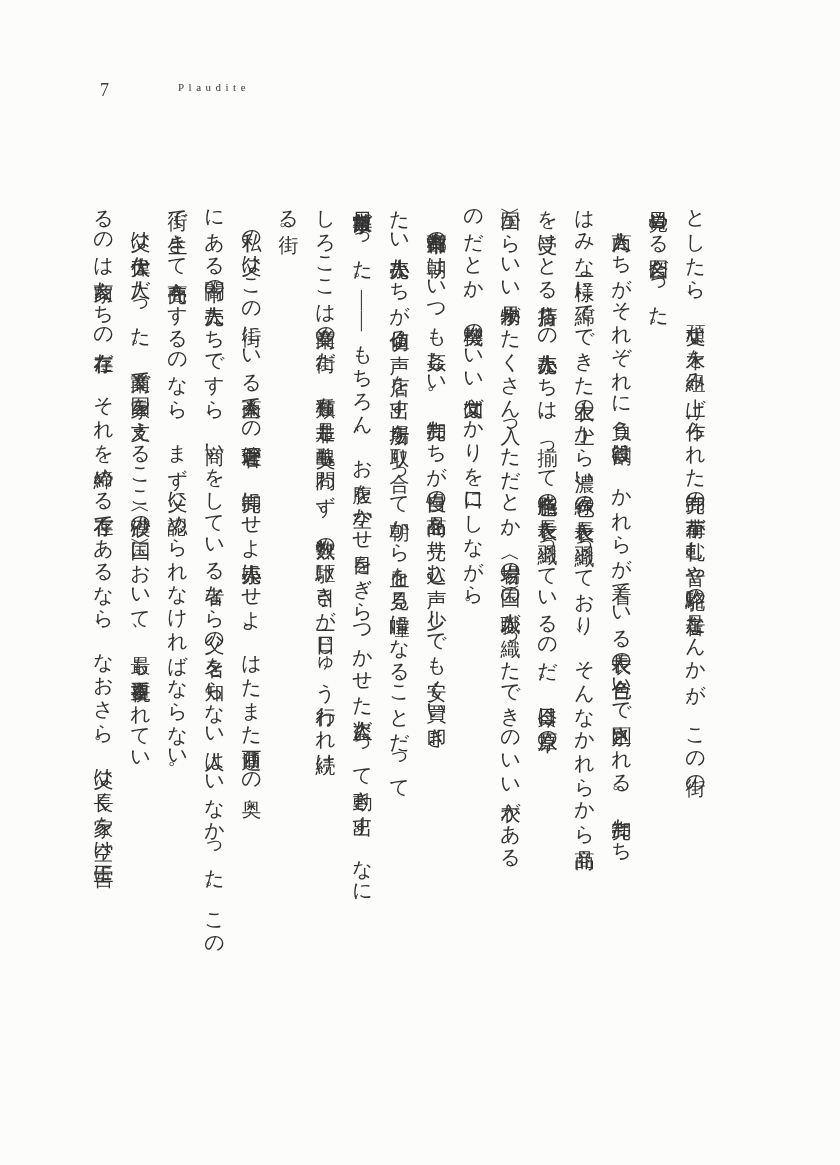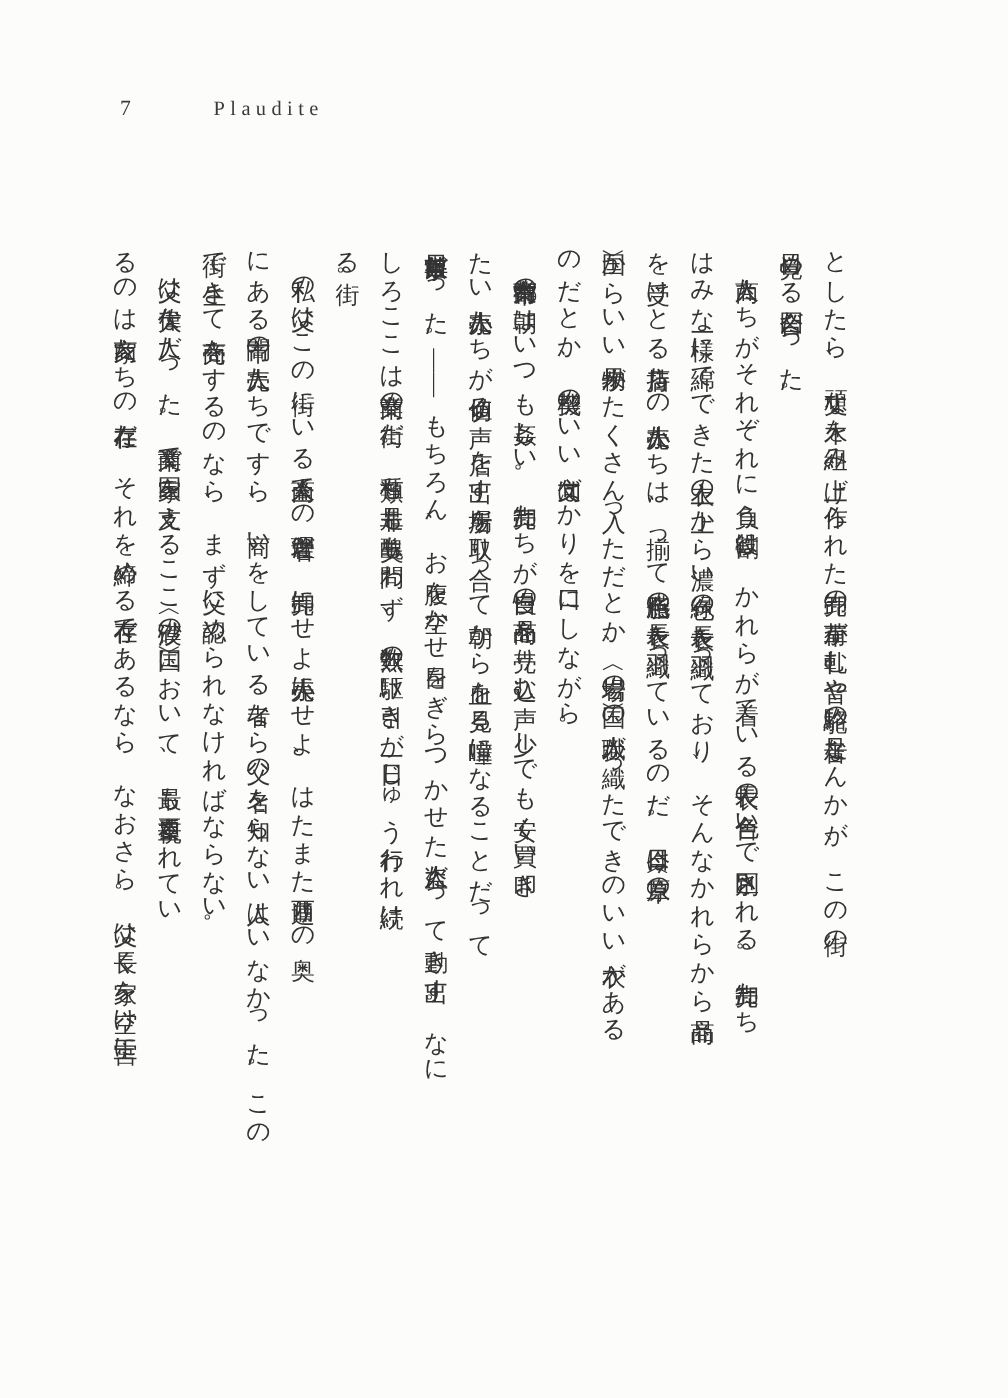--- a/index.html
+++ b/index.html
@@ -25,21 +25,21 @@
     position: absolute;
     left: 100px;
     top: 80px;
     font-size: 18px;
     color: #3a3a3a;
   }
   .running-title {
     position: absolute;
     left: 178px;
     top: 81px;
-    font-size: 17px;
+    font-size: 11px;
     letter-spacing: 4.5px;
     color: #3a3a3a;
   }
   .text-block {
     position: absolute;
     top: 196px;
     right: 126px;
     height: 880px;
     writing-mode: vertical-rl;
     text-orientation: mixed;

